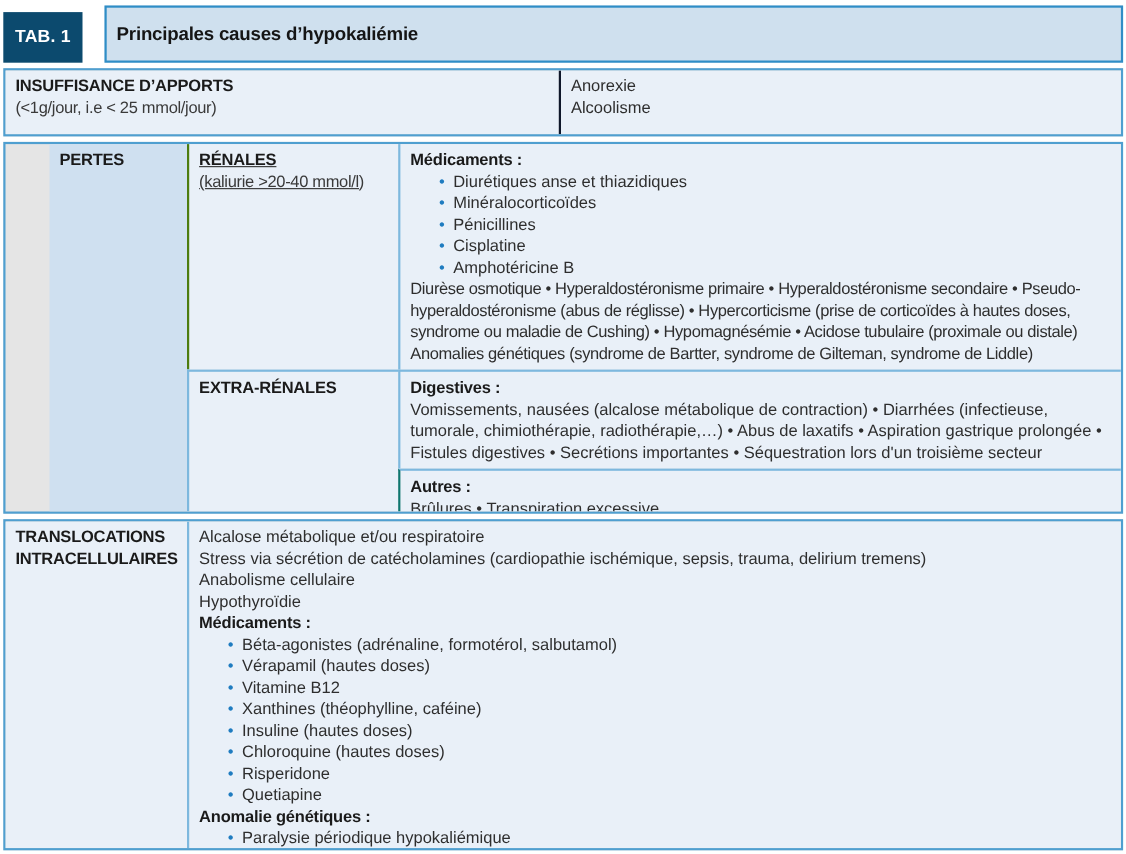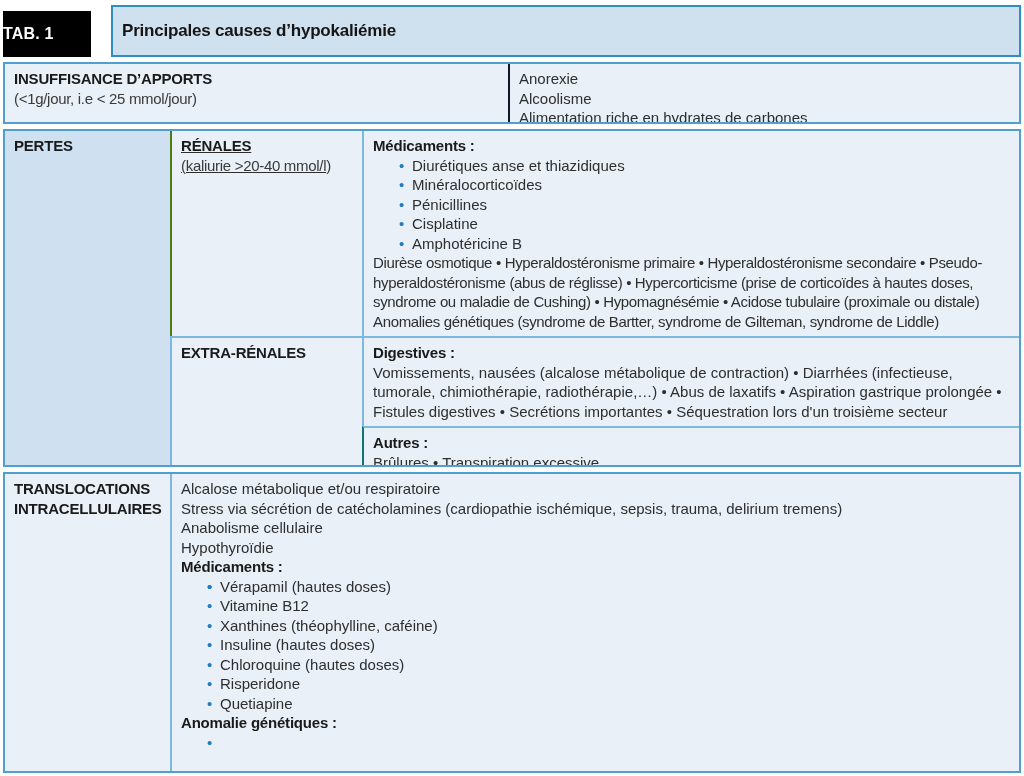--- a/index.html
+++ b/index.html
@@ -5,22 +5,22 @@
   * { margin:0; padding:0; box-sizing:border-box; }
   html,body { background:#ffffff; }
   body { font-family:"Liberation Sans","DejaVu Sans",sans-serif; color:#2e2e2e; }
   .page {
     position:relative; width:1024px; height:776px; background:#ffffff;
     overflow:hidden; padding:5px 3px 0 3px;
   }
   
   .header { display:flex; align-items:flex-end; height:52px; }
   .tab-box {
-    background:#000000; color:#ffffff; width:88px; height:46px;
-    display:flex; align-items:center; justify-content:flex-start;
+    background:#0c4a6e; color:#ffffff; width:72px; height:46px;
+    display:flex; align-items:center; justify-content:center;
     font-weight:bold; font-size:16px; letter-spacing:0.2px; flex:none;
   }
   .title-strip {
     flex:1; height:52px; margin-left:20px; background:#cfe0ee;
     border:2px solid #2f8dc6; display:flex; align-items:center;
     padding-left:9px; overflow:hidden;
   }
   .title-strip .title { font-weight:bold; font-size:17px; color:#151515; letter-spacing:-0.2px; }
   
   .section { border:2px solid #4f9fd0; background:#e5e5e5; margin-top:5px; overflow:hidden; }
@@ -28,21 +28,21 @@
   .cell.dark { background:#cfe0f0; }
   .lbl { font-weight:bold; color:#1a1a1a; font-size:15px; letter-spacing:-0.2px; }
   .sub { color:#3a3a3a; letter-spacing:-0.3px; }
   .heading { font-weight:bold; color:#1a1a1a; letter-spacing:-0.2px; }
   .condensed { letter-spacing:-0.35px; }
   
   .sec1 { display:grid; grid-template-columns:503px 1fr; height:62px; }
   .sec1 .right { border-left:2px solid #0f172a; }
   
   .sec2 { display:grid; grid-template-columns:165px 192px 1fr; grid-template-rows:205px 90px 1fr; height:338px; }
-  .pertes-cell { grid-row:1 / 4; }
+  .pertes-cell { grid-row:1 / 4;margin-left:40px; }
   .renales-cell { grid-row:1; border-left:2px solid #4d7c0f;text-decoration:underline; }
   .extra-cell { grid-row:2 / 4; border-left:2px solid #7db8de; border-top:2px solid #7db8de; }
   .renales-content { grid-row:1; border-left:2px solid #7db8de; }
   .digestives-content { grid-row:2; border-left:2px solid #7db8de; border-top:2px solid #7db8de; }
   .autres-content { grid-row:3; border-left:2px solid #0f766e; border-top:2px solid #7db8de; }
   
   .sec3 { display:grid; grid-template-columns:165px 1fr; height:301px; }
   .sec3 .right { border-left:2px solid #7db8de; }
   
   ul.plain { list-style:none; }
@@ -67,21 +67,20 @@
 
   <div class="section sec1">
     <div class="cell">
       <div class="lbl">INSUFFISANCE D’APPORTS</div>
       <div class="sub">(&lt;1g/jour, i.e &lt; 25 mmol/jour)</div>
     </div>
     <div class="cell right">
       <ul class="plain">
           <li><span>Anorexie</span></li>
           <li><span>Alcoolisme</span></li>
-          <li><span>Alimentation riche en hydrates de carbones</span></li>
         </ul>
     </div>
   </div>
 
   <div class="section sec2">
     <div class="cell dark pertes-cell">
       <div class="lbl">PERTES</div>
     </div>
 
     <div class="cell renales-cell">
@@ -123,29 +122,29 @@
     </div>
     <div class="cell right">
       <ul class="plain">
           <li><span>Alcalose métabolique et/ou respiratoire</span></li>
           <li><span>Stress via sécrétion de catécholamines (cardiopathie ischémique, sepsis, trauma, delirium tremens)</span></li>
           <li><span>Anabolisme cellulaire</span></li>
           <li><span>Hypothyroïdie</span></li>
         </ul>
       <div class="heading">Médicaments :</div>
       <ul class="blist">
-          <li><span class="dot"></span></li>
+          <li><span class="dot"></span><span>Béta-agonistes (adrénaline, formotérol, salbutamol)</span></li>
           <li><span class="dot"></span><span>Vérapamil (hautes doses)</span></li>
           <li><span class="dot"></span><span>Vitamine B12</span></li>
           <li><span class="dot"></span><span>Xanthines (théophylline, caféine)</span></li>
           <li><span class="dot"></span><span>Insuline (hautes doses)</span></li>
           <li><span class="dot"></span><span>Chloroquine (hautes doses)</span></li>
           <li><span class="dot"></span><span>Risperidone</span></li>
           <li><span class="dot"></span><span>Quetiapine</span></li>
         </ul>
       <div class="heading">Anomalie génétiques :</div>
       <ul class="blist">
-          <li><span class="dot"></span></li>
+          <li><span class="dot"></span><span>Paralysie périodique hypokaliémique</span></li>
         </ul>
     </div>
   </div>
 
 </div>
 
 </body></html>

